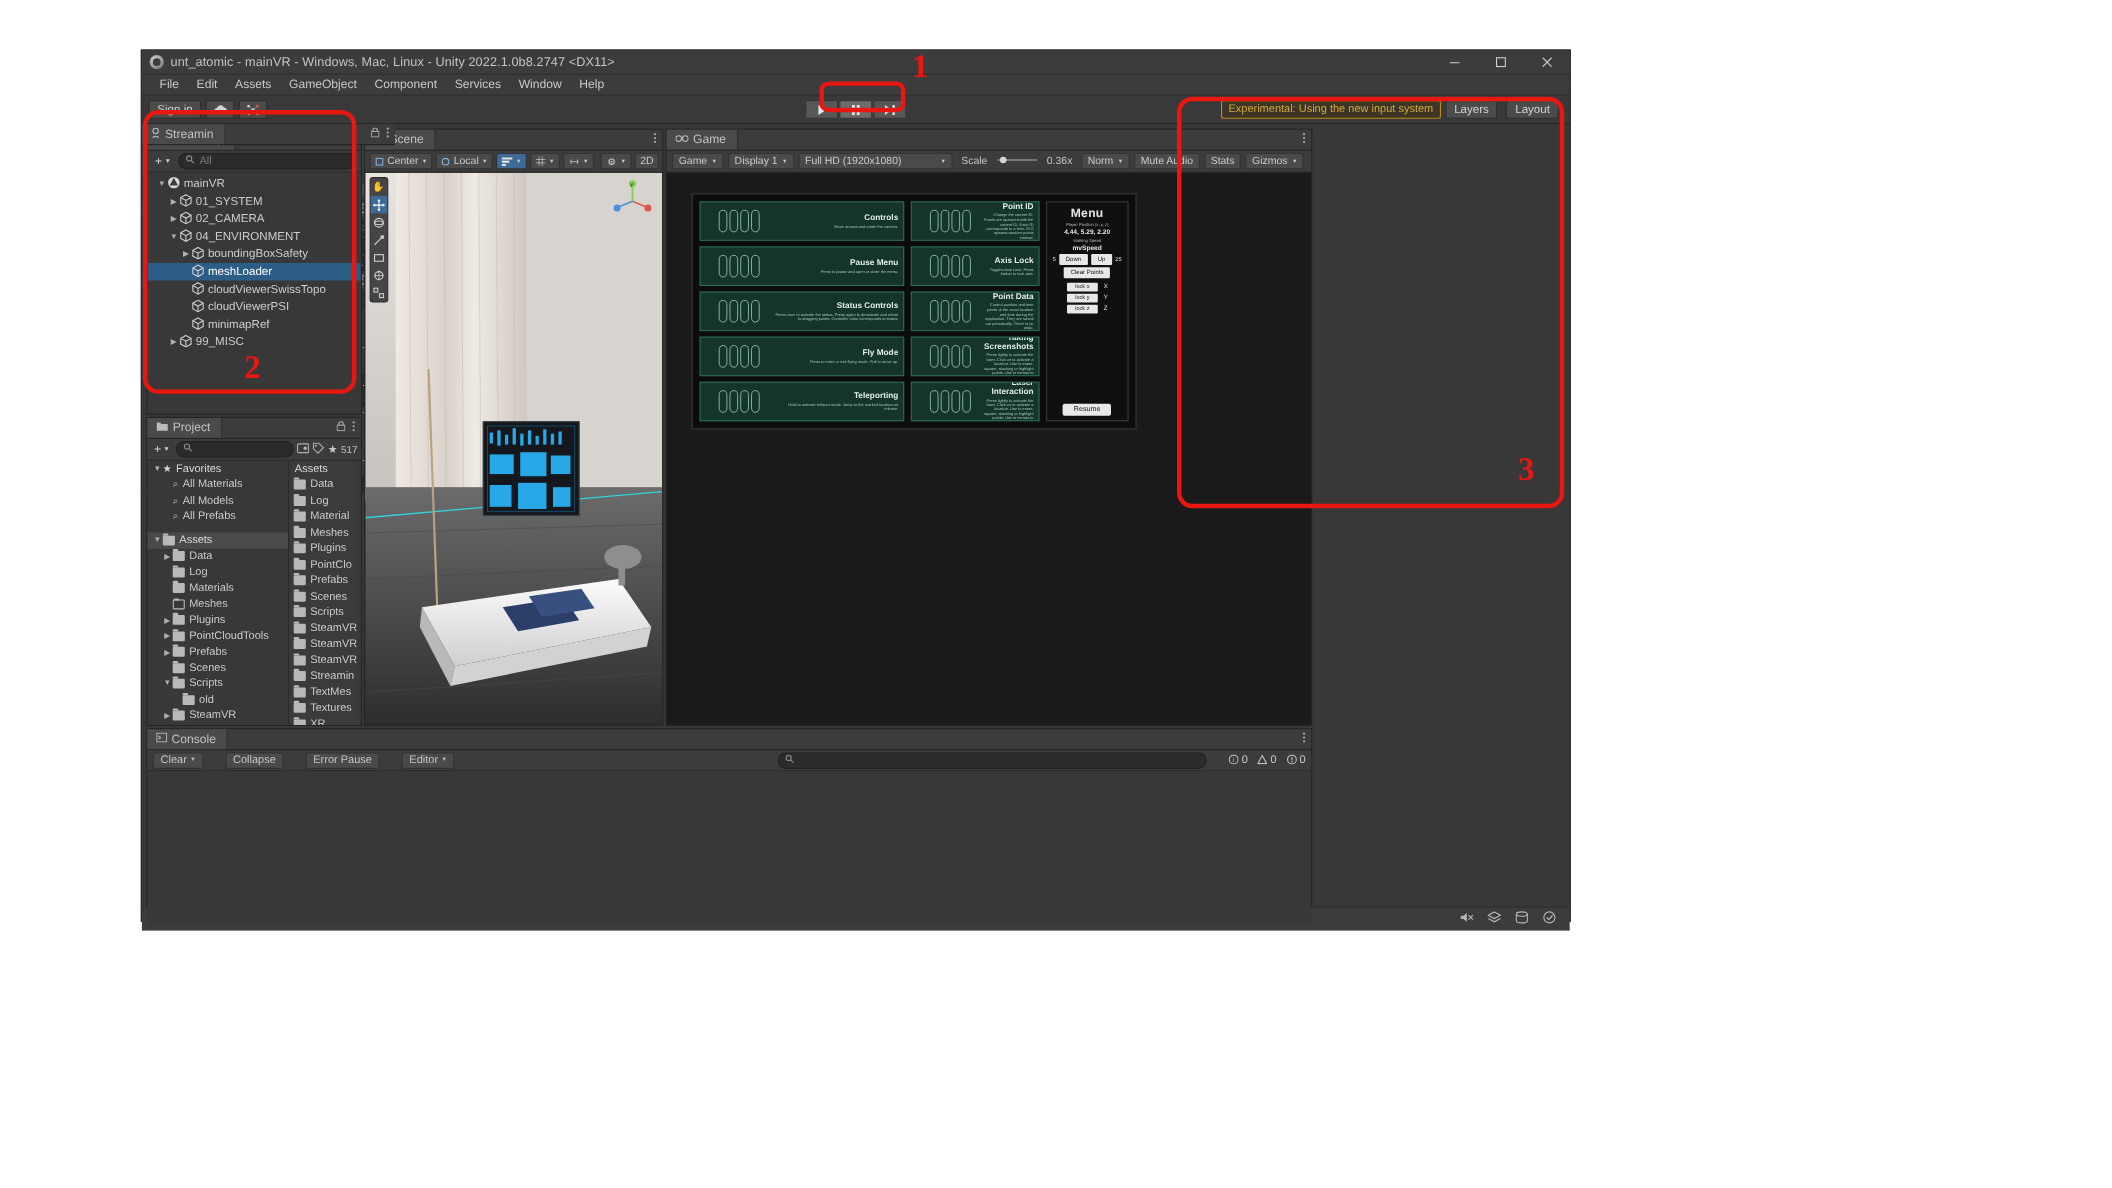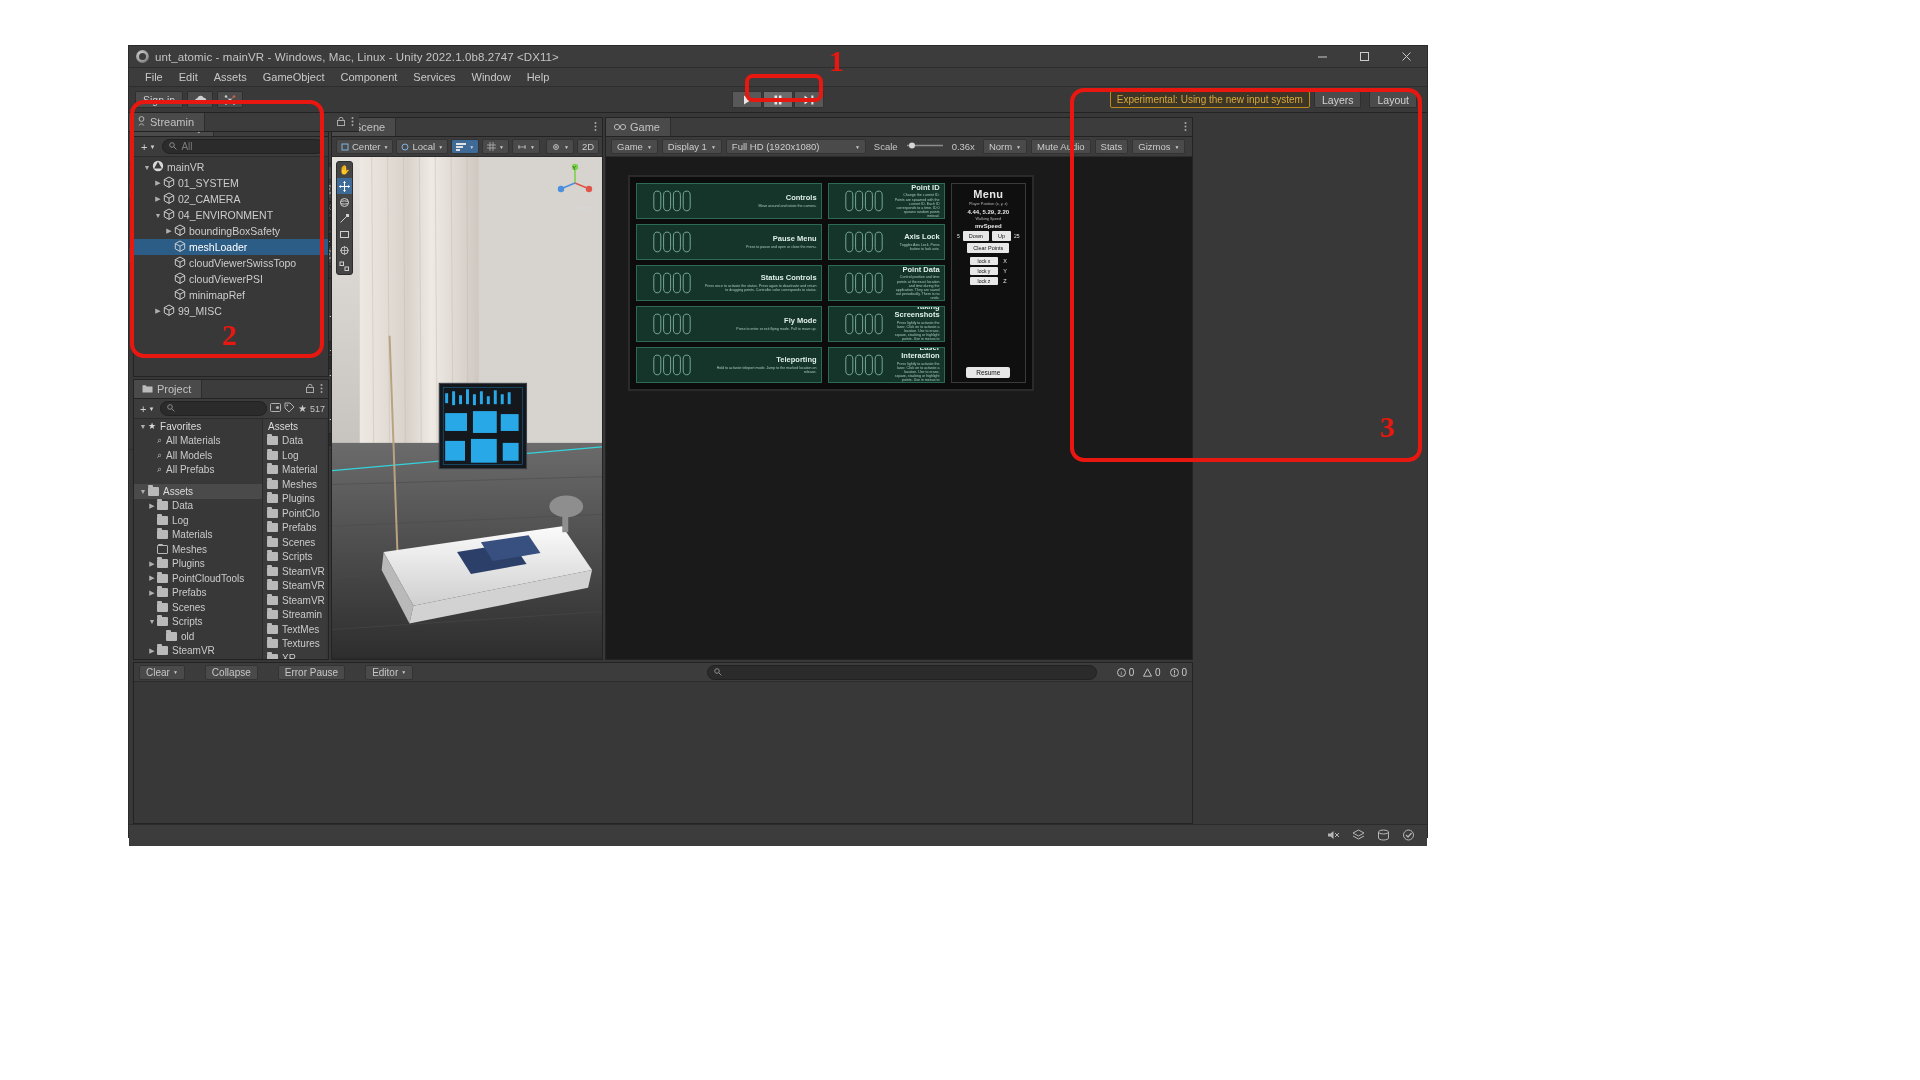--- a/index.html
+++ b/index.html
@@ -1412,20 +1412,40 @@
               <span class="field">2504.02</span>
             </div>
           </div>
         </div>
 
         <div class="divline"></div>
         <div class="add-comp">Add Component</div>
       </div>
 
       <div class="panel" id="console">
+        <div class="panel-tabrow">
+          <div class="panel-tab">
+            <span>
+              <svg width="10" height="9" viewBox="0 0 10 9">
+                  <rect x="0.5" y="0.5" width="9" height="8" fill="none" stroke="#b8b8b8"></rect>
+                  <path d="M2 3l2 1.5L2 6" stroke="#b8b8b8" fill="none"></path>
+                </svg>
+            </span>
+            <span>Console</span>
+          </div>
+          <div class="tabrow-right">
+            <span>
+              <svg width="3" height="11" viewBox="0 0 3 11">
+                  <circle cx="1.5" cy="2" r="1" fill="#a8a8a8"></circle>
+                  <circle cx="1.5" cy="5.5" r="1" fill="#a8a8a8"></circle>
+                  <circle cx="1.5" cy="9" r="1" fill="#a8a8a8"></circle>
+                </svg>
+            </span>
+          </div>
+        </div>
         <div class="cons-toolbar">
           <div class="cons-btn">
             <span>Clear</span>
             <span style="font-size:5px">▼</span>
           </div>
           <div class="cons-btn">Collapse</div>
           <div class="cons-btn">Error Pause</div>
           <div class="cons-btn">
             <span>Editor</span>
             <span style="font-size:5px">▼</span>

